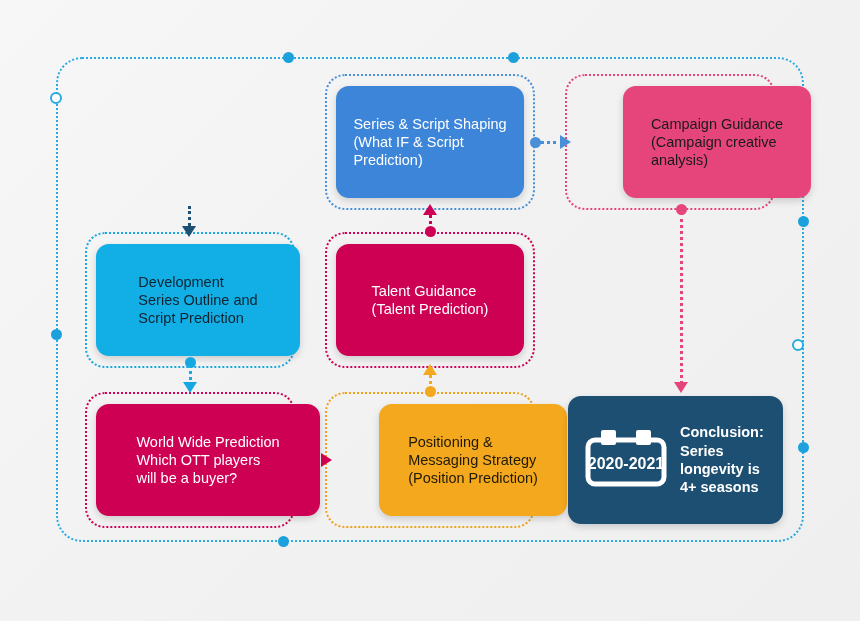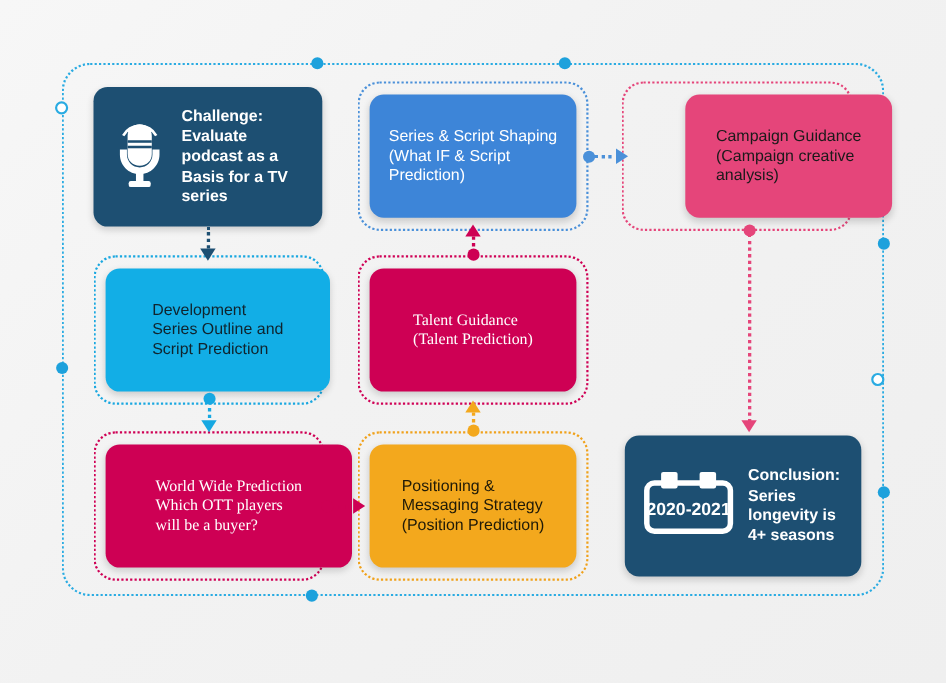--- a/index.html
+++ b/index.html
@@ -36,22 +36,22 @@
   .box{position:absolute;box-sizing:border-box;border-radius:13px;
     display:flex;align-items:center;justify-content:center;
     text-align:left;line-height:1.26;
     box-shadow:0 3px 7px rgba(0,0,0,.16);}
   .box .txt{padding:0 12px;}
 
   .navy{background:#1d4f72;color:#ffffff;font-weight:bold;font-size:14.5px;}
   .royal{background:#3d85d8;color:#ffffff;font-size:14.5px;}
   .magenta{background:#e5457a;color:#1a1a1a;font-size:14.5px;margin-left:47px;}
   .sky{background:#12aee6;color:#10242e;font-size:14.5px;}
-  .crimsonbox{background:#ce0054;color:#ffffff;font-size:14.5px;font-family:Liberation Serif, serif;}
-  .amberbox{background:#f3a81d;color:#1f1a08;font-size:14.5px;}
+  .crimsonbox{background:#ce0054;color:#ffffff;font-size:14.5px;}
+  .amberbox{background:#f3a81d;color:#1f1a08;font-size:14.5px;margin-left:43px;}
 
   
   .box.withicon{justify-content:flex-start;text-align:left;}
   .box.withicon .icon{flex:0 0 auto;margin-left:16px;margin-right:12px;}
   .box.withicon .txt{padding:0;}
 
   
   .conn{position:absolute;}
   .conn.v{border-left:3px dotted currentColor;}
   .conn.h{border-top:3px dotted currentColor;}
@@ -78,39 +78,20 @@
   <div class="outer-frame"></div>
   <div class="node-dot" style="left:283px;top:52px;"></div>
   <div class="node-dot" style="left:508px;top:52px;"></div>
   <div class="node-dot hollow" style="left:50px;top:92px;"></div>
   <div class="node-dot" style="left:51px;top:329px;"></div>
   <div class="node-dot" style="left:798px;top:216px;"></div>
   <div class="node-dot hollow" style="left:792px;top:339px;"></div>
   <div class="node-dot" style="left:798px;top:442px;"></div>
   <div class="node-dot" style="left:278px;top:536px;"></div>
 
-  <div class="box navy withicon" style="left:85px;top:79px;width:208px;height:127px;">
-    <span class="icon">
-      <svg width="52" height="66" viewBox="0 0 52 66" aria-hidden="true">
-        <path d="M26 6 C19.5 6 15 10.5 15 16.6 L15 33 C15 39.1 19.5 43.6 26 43.6 C32.5 43.6 37 39.1 37 33 L37 16.6 C37 10.5 32.5 6 26 6 Z" fill="#ffffff"></path>
-        <rect x="15" y="20.5" width="22" height="2.3" fill="#1d4f72"></rect>
-        <rect x="15" y="25.5" width="22" height="2.3" fill="#1d4f72"></rect>
-        <path d="M8 29 L8 33.5 C8 43.6 16 51.4 26 51.4 C36 51.4 44 43.6 44 33.5 L44 29 L37.6 29 L37.6 33.5 C37.6 40.2 32.4 45.2 26 45.2 C19.6 45.2 14.4 40.2 14.4 33.5 L14.4 29 Z" fill="#ffffff"></path>
-        <rect x="22.6" y="50" width="6.8" height="8.5" fill="#ffffff"></rect>
-        <rect x="16" y="57.5" width="20" height="5.6" rx="2" fill="#ffffff"></rect>
-        <path d="M11 16.4 A17 17 0 0 1 41 16.4" fill="none" stroke="#ffffff" stroke-width="2.4"></path>
-        <path d="M15.5 13 A13 13 0 0 1 36.5 13" fill="none" stroke="#ffffff" stroke-width="2.2"></path>
-      </svg>
-    </span>
-    <span class="txt" style="white-space:pre-line;">Challenge:
-Evaluate
-podcast as a
-Basis for a TV
-series</span>
-  </div>
 
   <div class="halo blue" style="left:325px;top:74px;width:210px;height:136px;"></div>
   <div class="box royal" style="left:336px;top:86px;width:188px;height:112px;">
     <span class="txt" style="white-space:pre-line;">Series &amp; Script Shaping
 (What IF &amp; Script
 Prediction)</span>
   </div>
   <div class="node-dot" style="left:530px;top:137px;background:#4a90d9;"></div>
 
   <div class="halo pink" style="left:565px;top:74px;width:210px;height:136px;"></div>

